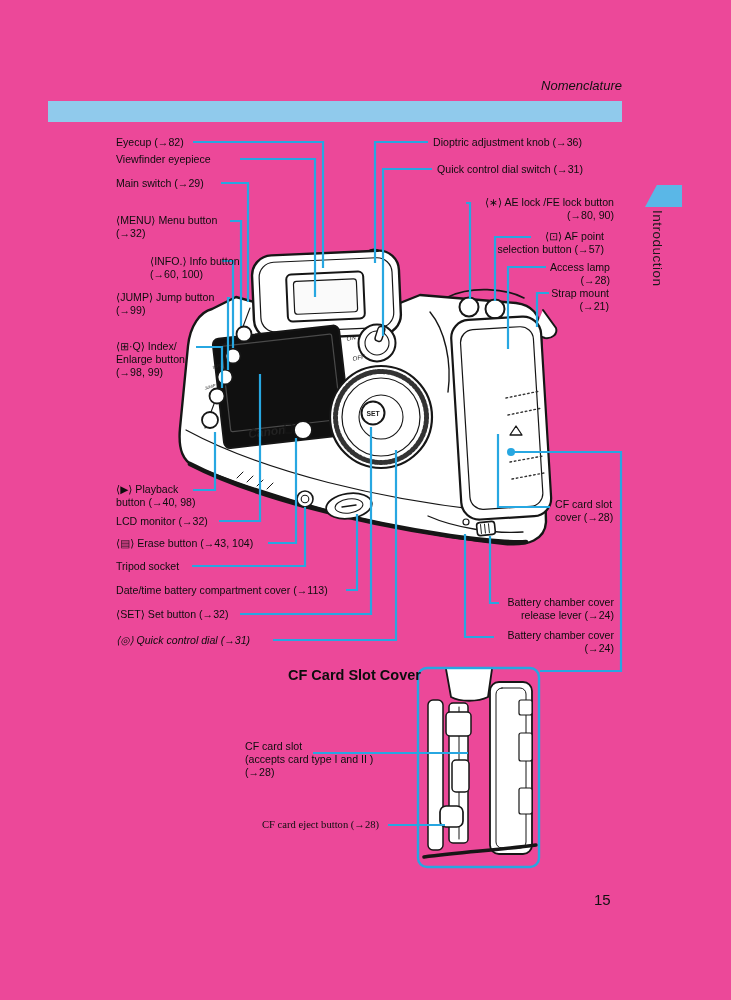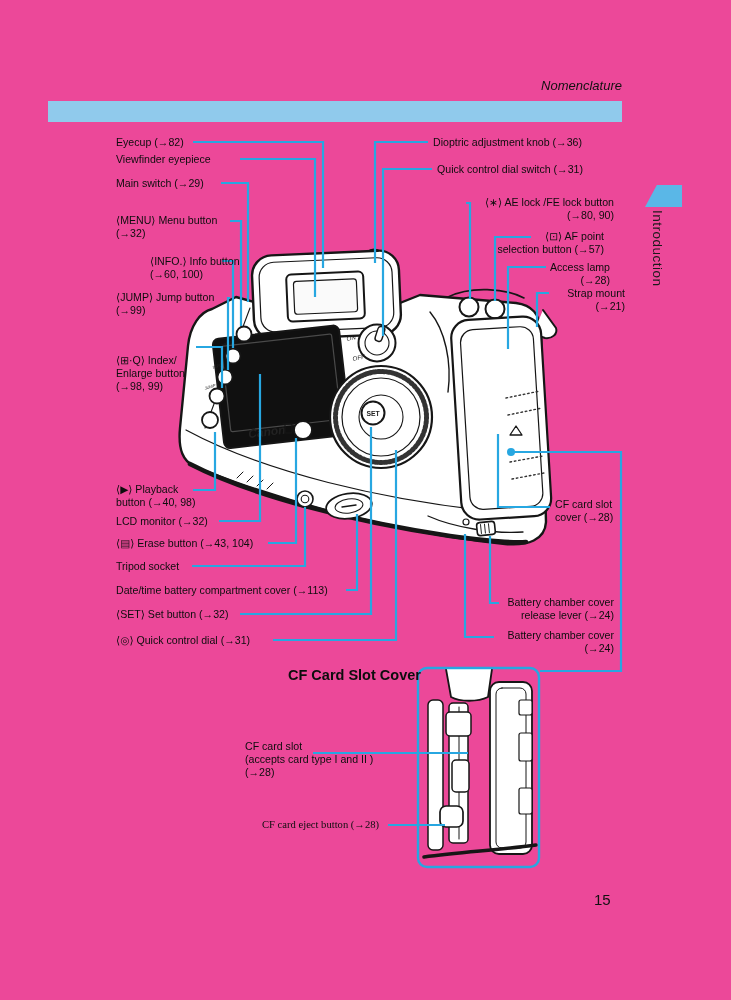--- a/index.html
+++ b/index.html
@@ -187,41 +187,41 @@
 
   <div class="lbl" style="left:116px;top:136px;">Eyecup  (→82)</div>
   <div class="lbl" style="left:116px;top:153px;">Viewfinder eyepiece</div>
   <div class="lbl" style="left:116px;top:177px;">Main switch (→29)</div>
   <div class="lbl" style="left:116px;top:214px;">⟨MENU⟩ Menu button
 (→32)</div>
   <div class="lbl" style="left:116px;top:255px;margin-left:34px;">⟨INFO.⟩ Info button
 (→60, 100)</div>
   <div class="lbl" style="left:116px;top:291px;">⟨JUMP⟩ Jump button
 (→99)</div>
-  <div class="lbl" style="left:116px;top:354px;">⟨⊞·Q⟩ Index/
+  <div class="lbl" style="left:116px;top:340px;">⟨⊞·Q⟩ Index/
 Enlarge button
 (→98, 99)</div>
   <div class="lbl" style="left:116px;top:483px;">⟨▶⟩ Playback
 button (→40, 98)</div>
   <div class="lbl" style="left:116px;top:515px;">LCD monitor (→32)</div>
   <div class="lbl" style="left:116px;top:537px;">⟨▤⟩ Erase button (→43, 104)</div>
   <div class="lbl" style="left:116px;top:560px;">Tripod socket</div>
   <div class="lbl" style="left:116px;top:584px;">Date/time battery compartment cover (→113)</div>
   <div class="lbl" style="left:116px;top:608px;">⟨SET⟩ Set button (→32)</div>
-  <div class="lbl" style="left:116px;top:634px;">⟨◎⟩ Quick control dial (→31)</div>
+  <div class="lbl" style="left:116px;top:634px;font-style:italic;">⟨◎⟩ Quick control dial (→31)</div>
 
   <div class="lbl" style="left:433px;top:136px;">Dioptric adjustment knob (→36)</div>
   <div class="lbl" style="left:437px;top:163px;text-align:right;">Quick control dial switch (→31)</div>
   <div class="lbl ra" style="left:440px;top:196px;width:174px;">⟨∗⟩ AE lock /FE lock button
 (→80, 90)</div>
   <div class="lbl ra" style="left:460px;top:230px;width:144px;">⟨⊡⟩ AF point
 selection button (→57)</div>
   <div class="lbl ra" style="left:500px;top:261px;width:110px;">Access lamp
 (→28)</div>
-  <div class="lbl ra" style="left:516px;top:287px;width:109px;">Strap mount
+  <div class="lbl ra" style="left:500px;top:287px;width:109px;">Strap mount
 (→21)</div>
   <div class="lbl" style="left:555px;top:498px;">CF card slot
 cover (→28)</div>
   <div class="lbl ra" style="left:470px;top:596px;width:144px;">Battery chamber cover
 release lever (→24)</div>
   <div class="lbl ra" style="left:470px;top:629px;width:144px;">Battery chamber cover
 (→24)</div>
 
   <div class="subhead">CF Card Slot Cover</div>
   <div class="lbl" style="left:245px;top:740px;">CF card slot

